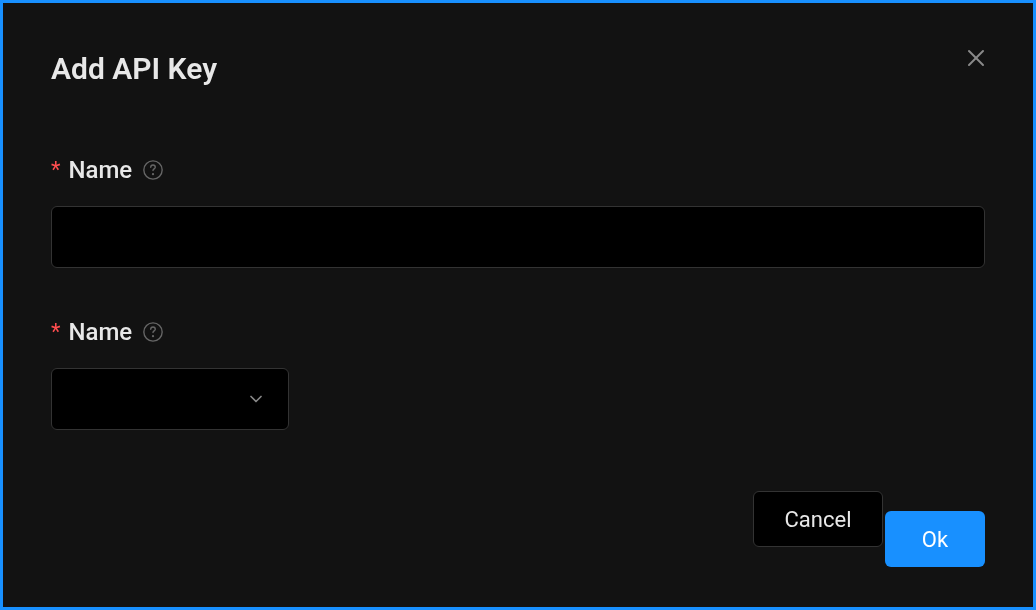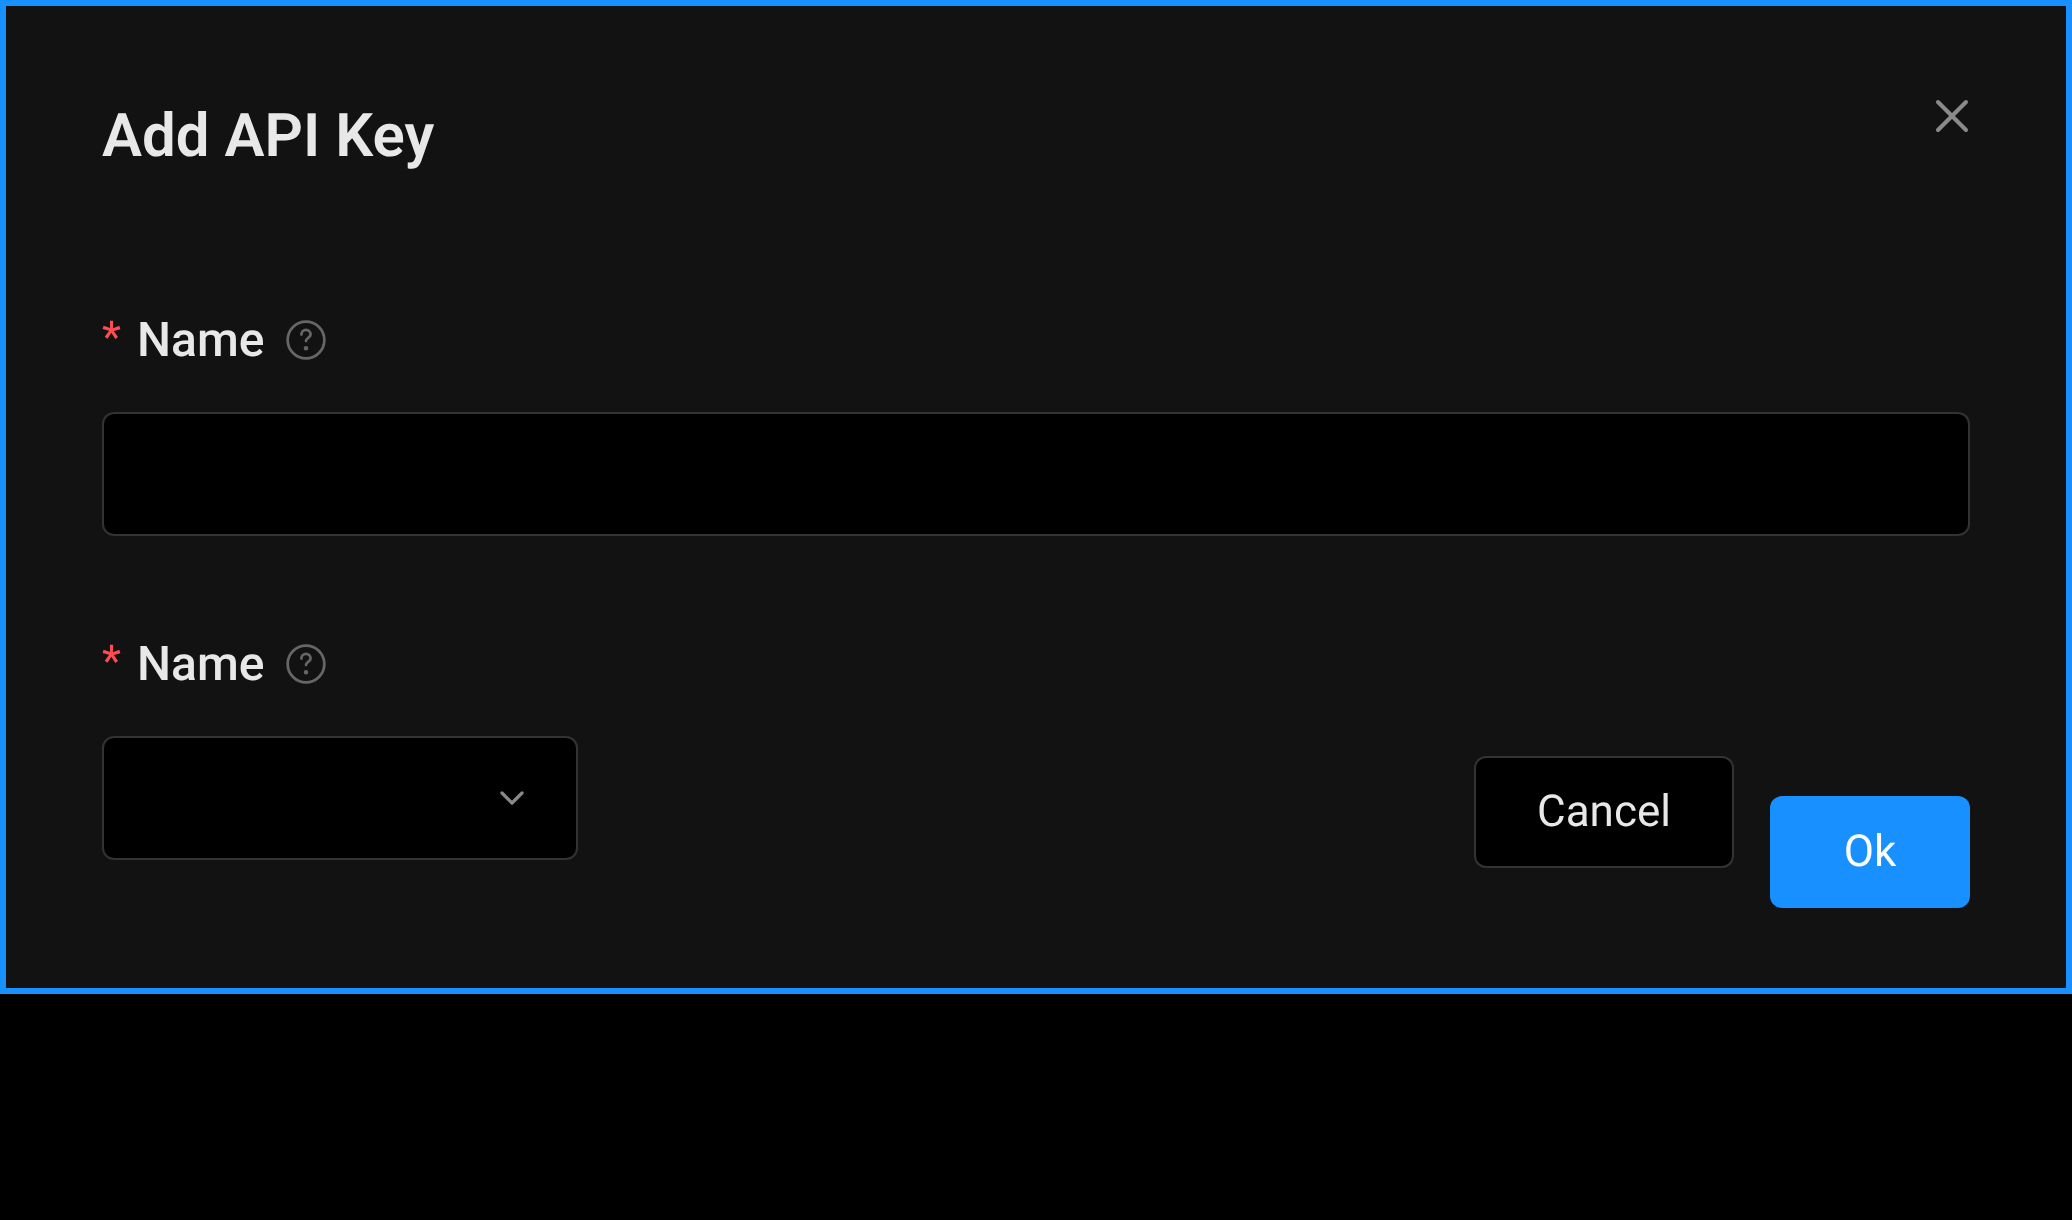--- a/index.html
+++ b/index.html
@@ -9,21 +9,21 @@
     }
     body {
       width: 1036px;
       height: 610px;
       background: #000;
       font-family: -apple-system, BlinkMacSystemFont, "Segoe UI", Roboto, Helvetica, Arial, sans-serif;
       overflow: hidden;
     }
     .modal {
       width: 1036px;
-      height: 497px;
+      height: 610px;
       background: #121212;
       border: 3px solid #1890ff;
       position: relative;
       padding: 48px 48px 44px 48px;
     }
     .modal-title {
       color: #e8e8e8;
       font-size: 30px;
       font-weight: 600;
       margin-bottom: 70px;
@@ -112,21 +112,21 @@
     }
     .select-caret svg {
       width: 20px;
       height: 20px;
     }
     .footer {
       position: absolute;
       bottom: 40px;
       right: 48px;
       display: flex;
-      gap: 18px;
+      gap: 2px;
     }
     .btn {
       height: 56px;
       border-radius: 6px;
       font-size: 22px;
       padding: 0 28px;
       cursor: pointer;
       display: flex;
       align-items: center;
       justify-content: center;

